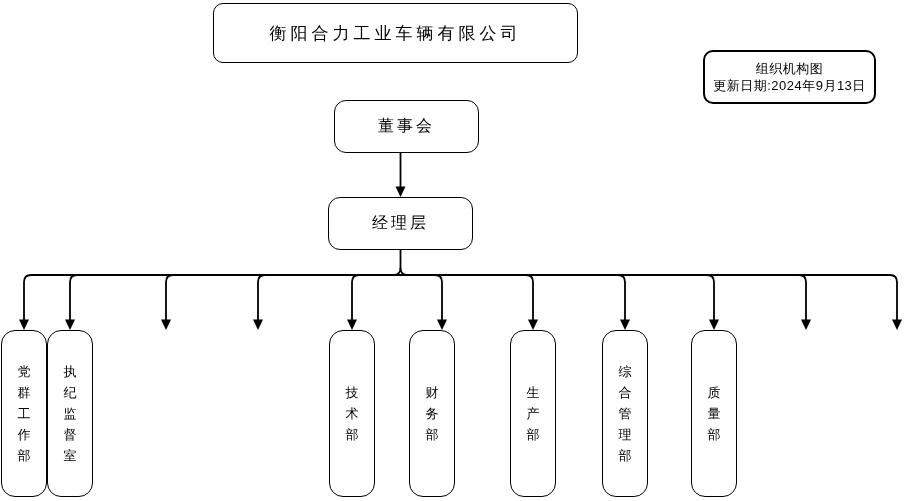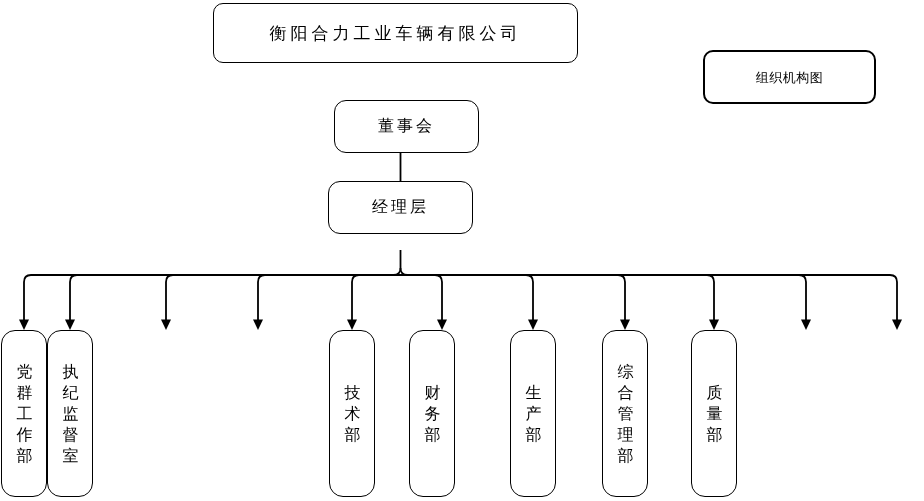--- a/index.html
+++ b/index.html
@@ -47,31 +47,31 @@
     margin-top: 43px;
   }
   .node {
     left: 328px;
     width: 145px; height: 53px;
     border-radius: 12px;
     font-size: 16px;
     letter-spacing: 3px;
   }
   #board { top: 100px; margin-left: 6px; }
-  #mgmt  { top: 181px; }
+  #mgmt  { top: 197px; }
   .dept {
     top: 330px;
     width: 46px; height: 167px;
     border-radius: 14px;
   }
   .vlabel {
     width: 15px;
     word-break: break-all;
     line-height: 21px;
-    font-size: 16px;
+    font-size: 13px;
     text-align: center;
   }
 </style>
 </head>
 <body>
 
 <div class="canvas">
 
   <svg id="connectors" xmlns="http://www.w3.org/2000/svg" viewBox="0 0 924 501">
       <line x1="400.5" y1="153" x2="400.5" y2="188" stroke="#000000" stroke-width="1.8"></line>
@@ -103,20 +103,21 @@
       <path d="M 890 275 Q 897 275 897 282 L 897 321" fill="none" stroke="#000000" stroke-width="1.8"></path>
       <polygon points="892,319.5 902,319.5 897,330" fill="#000000"></polygon>
     </svg>
 
   <div class="box title-box">
     <span>衡阳合力工业车辆有限公司</span>
   </div>
 
   <div class="box info-box">
     <span>组织机构图</span>
+    <span>更新日期:2024年9月13日</span>
   </div>
 
   <div class="box node" id="board">
     <span>董事会</span>
   </div>
 
   <div class="box node" id="mgmt">
     <span>经理层</span>
   </div>
 

